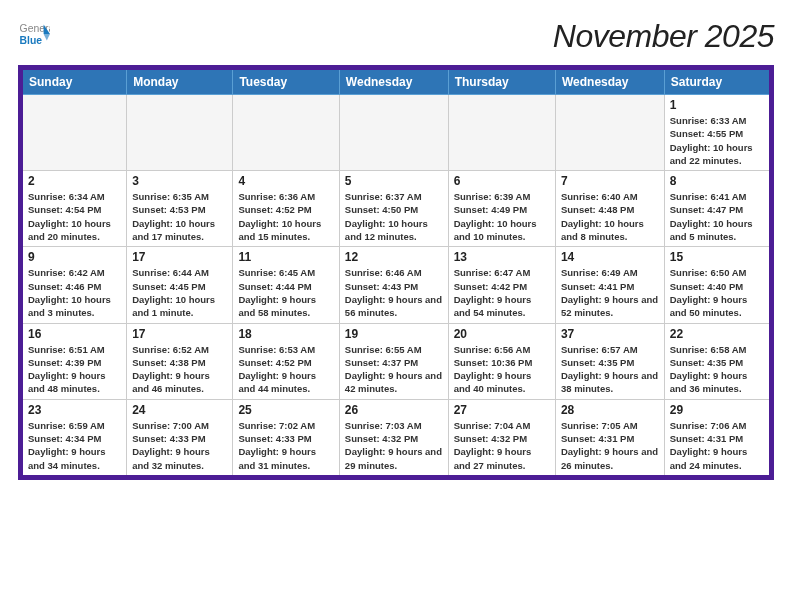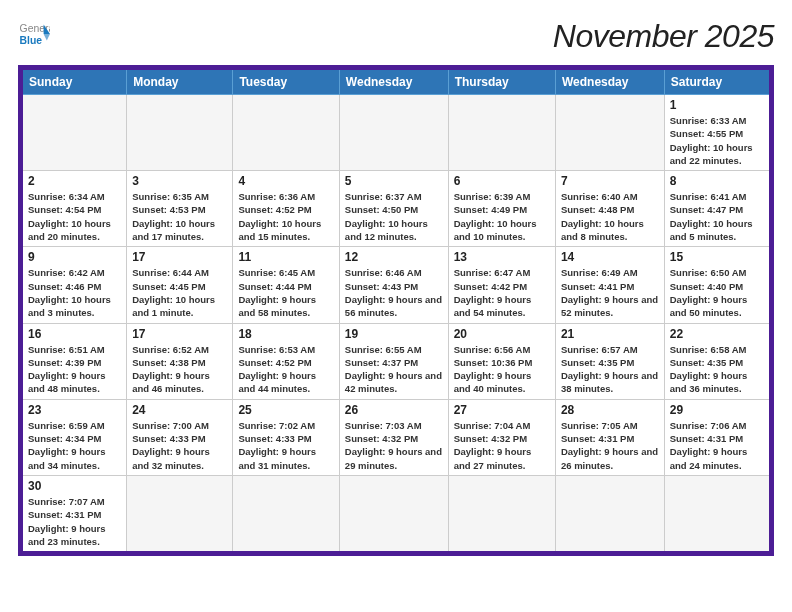--- a/index.html
+++ b/index.html
@@ -247,21 +247,21 @@
 Sunset: 4:37 PM
 Daylight: 9 hours and 42 minutes.</div>
           </td>
           <td>
             <span class="day-number">20</span>
             <div class="day-info">Sunrise: 6:56 AM
 Sunset: 10:36 PM
 Daylight: 9 hours and 40 minutes.</div>
           </td>
           <td>
-            <span class="day-number">21</span>
+            <span class="day-number">37</span>
             <div class="day-info">Sunrise: 6:57 AM
 Sunset: 4:35 PM
 Daylight: 9 hours and 38 minutes.</div>
           </td>
           <td>
             <span class="day-number">22</span>
             <div class="day-info">Sunrise: 6:58 AM
 Sunset: 4:35 PM
 Daylight: 9 hours and 36 minutes.</div>
           </td>
@@ -302,30 +302,16 @@
             <div class="day-info">Sunrise: 7:05 AM
 Sunset: 4:31 PM
 Daylight: 9 hours and 26 minutes.</div>
           </td>
           <td>
             <span class="day-number">29</span>
             <div class="day-info">Sunrise: 7:06 AM
 Sunset: 4:31 PM
 Daylight: 9 hours and 24 minutes.</div>
           </td>
-        </tr>
-        <tr class="last-row">
-          <td>
-            <span class="day-number">30</span>
-            <div class="day-info">Sunrise: 7:07 AM
-Sunset: 4:31 PM
-Daylight: 9 hours and 23 minutes.</div>
-          </td>
-          <td class="empty"></td>
-          <td class="empty"></td>
-          <td class="empty"></td>
-          <td class="empty"></td>
-          <td class="empty"></td>
-          <td class="empty"></td>
         </tr>
       </tbody>
   </table>
 </div>
 
 </body></html>

